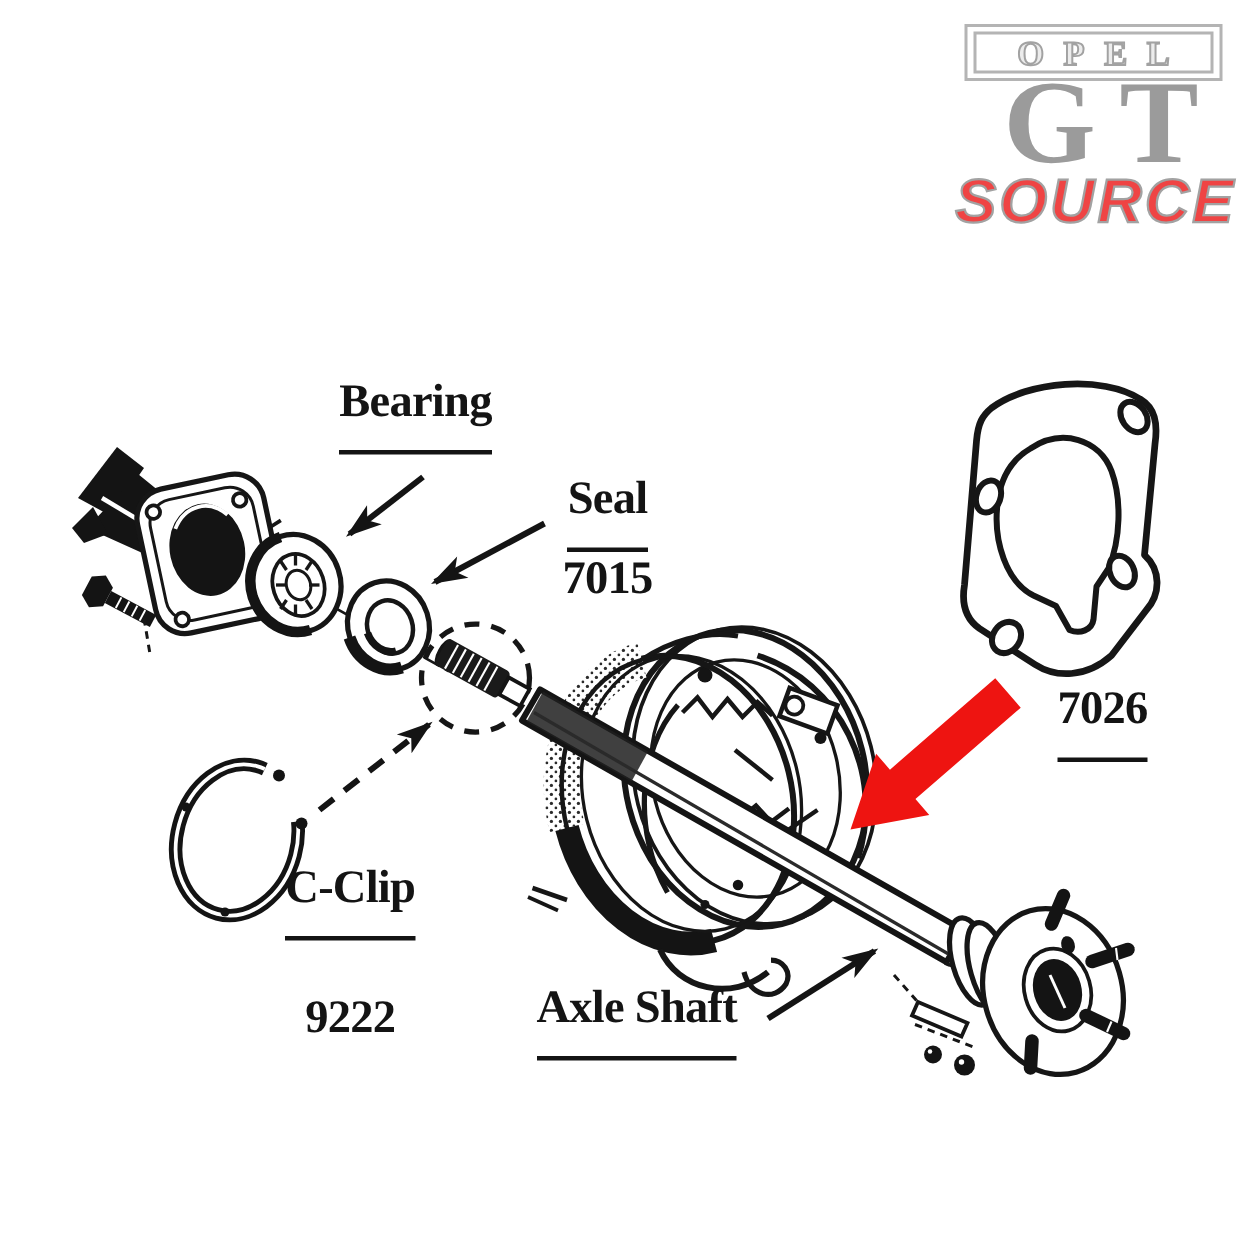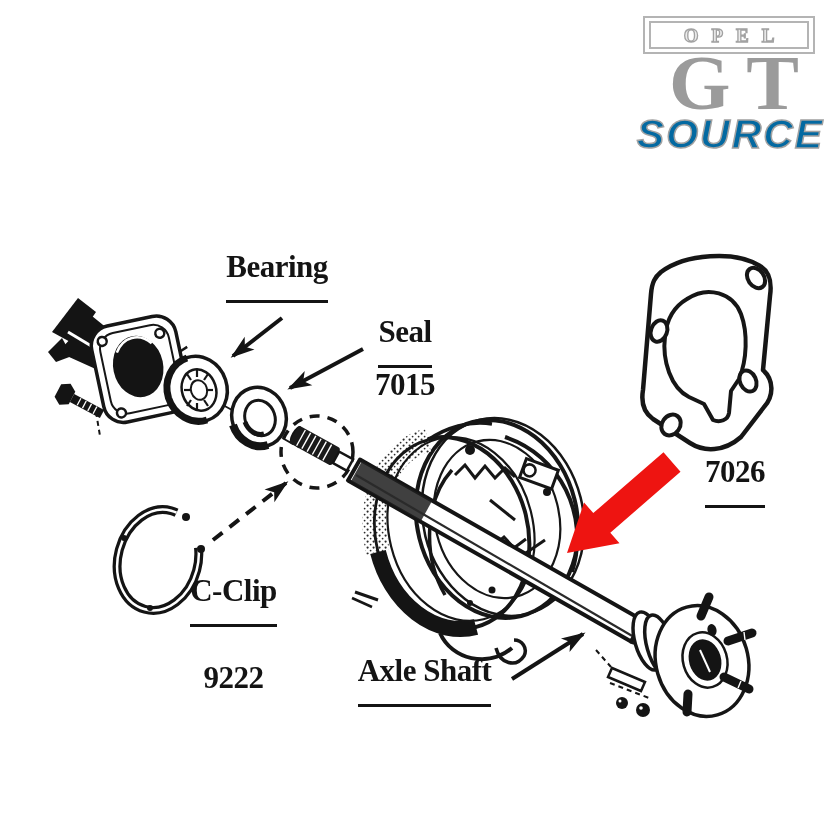--- a/index.html
+++ b/index.html
@@ -10,28 +10,28 @@
   
   .plabel{position:absolute;text-align:center;color:#141414;font-weight:bold;
           font-size:31px;line-height:34px;letter-spacing:-0.5px;}
   .plabel .ul{display:inline-block;border-bottom:3px solid #141414;padding-bottom:17px;line-height:1.02;}
 
   
   .logo{position:absolute;left:628px;top:10px;width:205px;height:150px;}
   .opel-badge{position:absolute;left:15px;top:6px;width:168px;height:34px;border:2px solid #b4b4b4;
               background:#fff;display:flex;align-items:center;justify-content:center;}
   .opel-inner{width:156px;height:24px;border:2px solid #b4b4b4;display:flex;align-items:center;justify-content:center;}
-  .opel-word{font-family:"Liberation Serif",serif;font-weight:bold;font-size:19px;letter-spacing:13px;
+  .opel-word{font-family:"Liberation Serif",serif;font-weight:bold;font-size:23px;letter-spacing:13px;
              padding-left:13px;color:#ececec;-webkit-text-stroke:1.3px #a2a2a2;line-height:1;}
   .gt-word{position:absolute;left:6px;top:36px;width:192px;text-align:center;
            font-family:"Liberation Serif",serif;font-weight:bold;font-size:79px;line-height:74px;
            letter-spacing:16px;padding-left:12px;color:#9b9b9b;}
   .source-word{position:absolute;left:0px;top:102px;width:205px;text-align:center;
                font-family:"Liberation Sans","DejaVu Sans",sans-serif;font-weight:bold;font-style:italic;
-               font-size:41px;line-height:44px;letter-spacing:2px;color:#0369a1;-webkit-text-stroke:1.5px #a2a2a2;}
+               font-size:41px;line-height:44px;letter-spacing:2px;color:#ef4444;-webkit-text-stroke:1.5px #a2a2a2;}
 </style>
 </head>
 <body>
 
 <div id="stage">
 
   <svg width="840" height="840" viewBox="0 0 840 840">
     <defs>
       <marker id="ah" markerWidth="26" markerHeight="18" refX="22" refY="9" orient="auto" markerUnits="userSpaceOnUse">
         <path d="M1,1 L25,9 L1,17 L7,9 Z" fill="#141414"></path>

